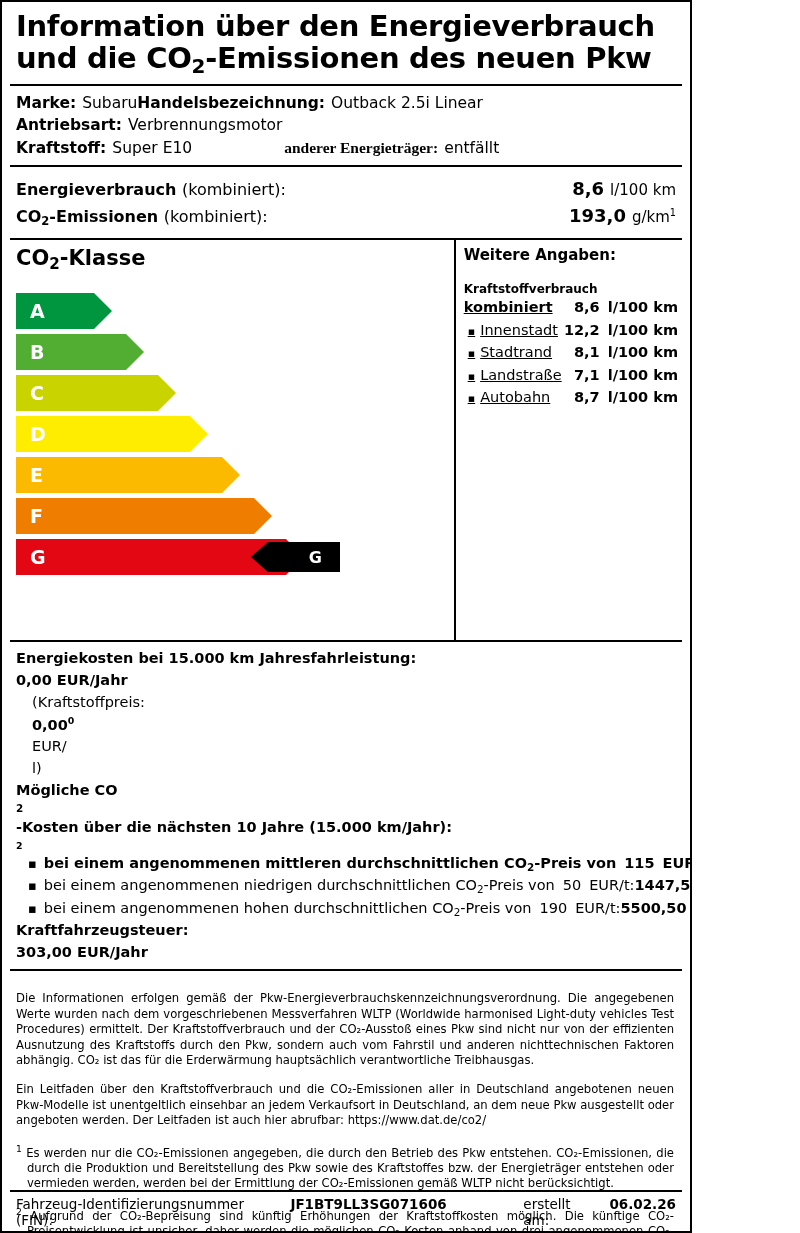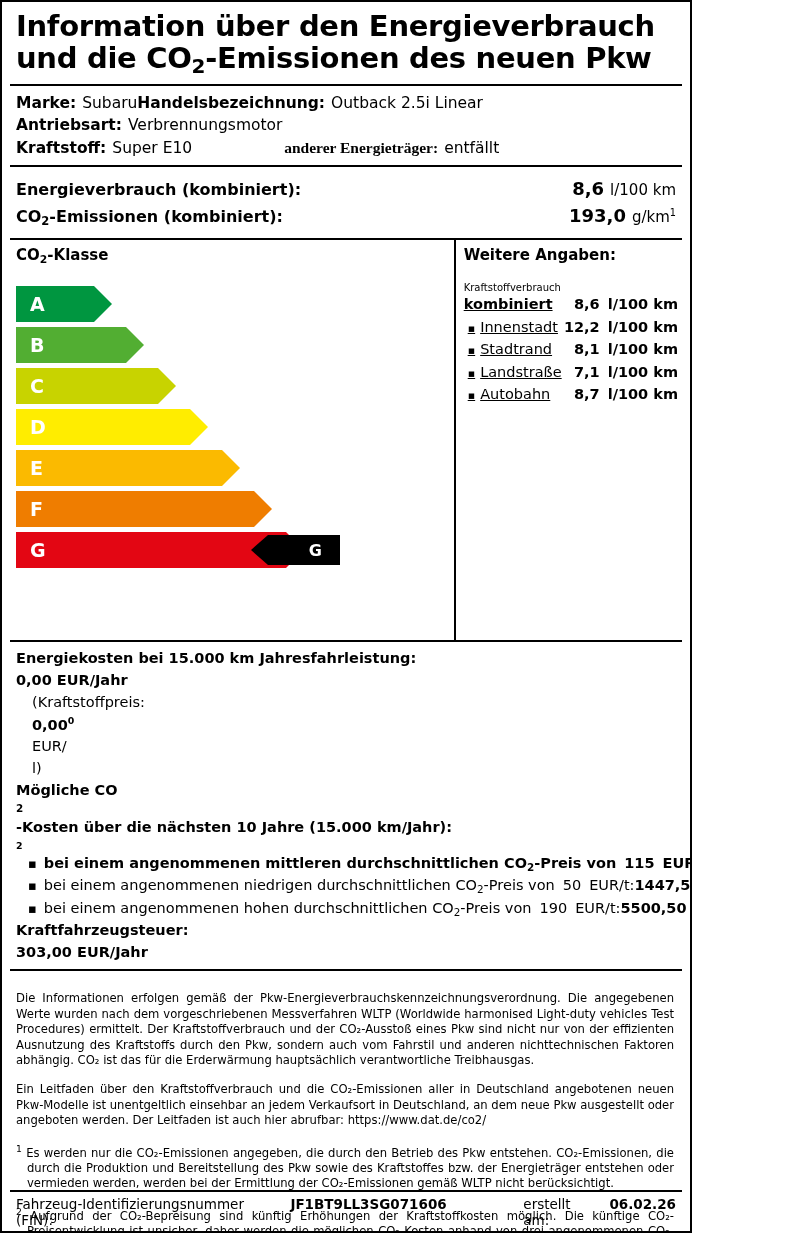--- a/index.html
+++ b/index.html
@@ -48,39 +48,39 @@
   .consum {
     padding: 8px 6px 8px 6px;
     font-size: 16px;
   }
   .consum .line {
     display: flex;
     align-items: baseline;
     line-height: 1.5;
   }
   .consum .name { font-weight: bold; }
-  .consum .name span.norm { font-weight: bold; text-align: right; }
+  .consum .name span.norm { font-weight: normal; text-align: right; }
   .consum .spacer { flex: 1 1 auto; }
   .consum .num { font-weight: bold; font-size: 18px; }
   .consum .unit { font-weight: normal; margin-left: 6px; font-size: 15px; }
   .sup { font-size: 0.65em; vertical-align: super; }
   .sub2 { font-size: 0.72em; vertical-align: -0.25em; }
   
   .classblock {
     display: flex;
     height: 400px;
   }
   .classleft {
     width: 524px;
     padding: 6px 0 0 6px;
     position: relative;
   }
   .classleft h2 {
     margin: 0;
-    font-size: 15px;
+    font-size: 21px;
     font-weight: bold;
   }
   .classleft .basis {
     font-size: 17px;
     margin-top: 4px;
     font-weight: normal;
   }
   .scale { margin-top: 20px; position: relative; }
   .bar-row { height: 41px; position: relative; }
   .bar {
@@ -125,21 +125,21 @@
     border-bottom: 15px solid transparent;
     border-right: 17px solid #000;
   }
   .classright {
     width: 256px;
     border-left: 2px solid #000;
     padding: 6px 4px 0 8px;
     font-size: 14.5px;
   }
   .classright .hd { font-weight: bold; font-size: 15px; }
-  .classright .kv { font-weight: normal; margin-top: 18px; font-size: 10px;}
+  .classright .kv { font-weight: bold; margin-top: 18px; font-size: 12px;}
   .frow {
     display: flex;
     align-items: baseline;
     line-height: 1.55;
     white-space: nowrap;
   }
   .frow .f-label { flex: 0 0 auto; text-decoration: underline; }
   .frow .f-fill { flex: 1 1 auto; }
   .frow .f-val { font-weight: bold; text-align: right; min-width: 38px; }
   .frow .f-unit { margin-left: 8px; font-weight: bold; min-width: 62px; }

